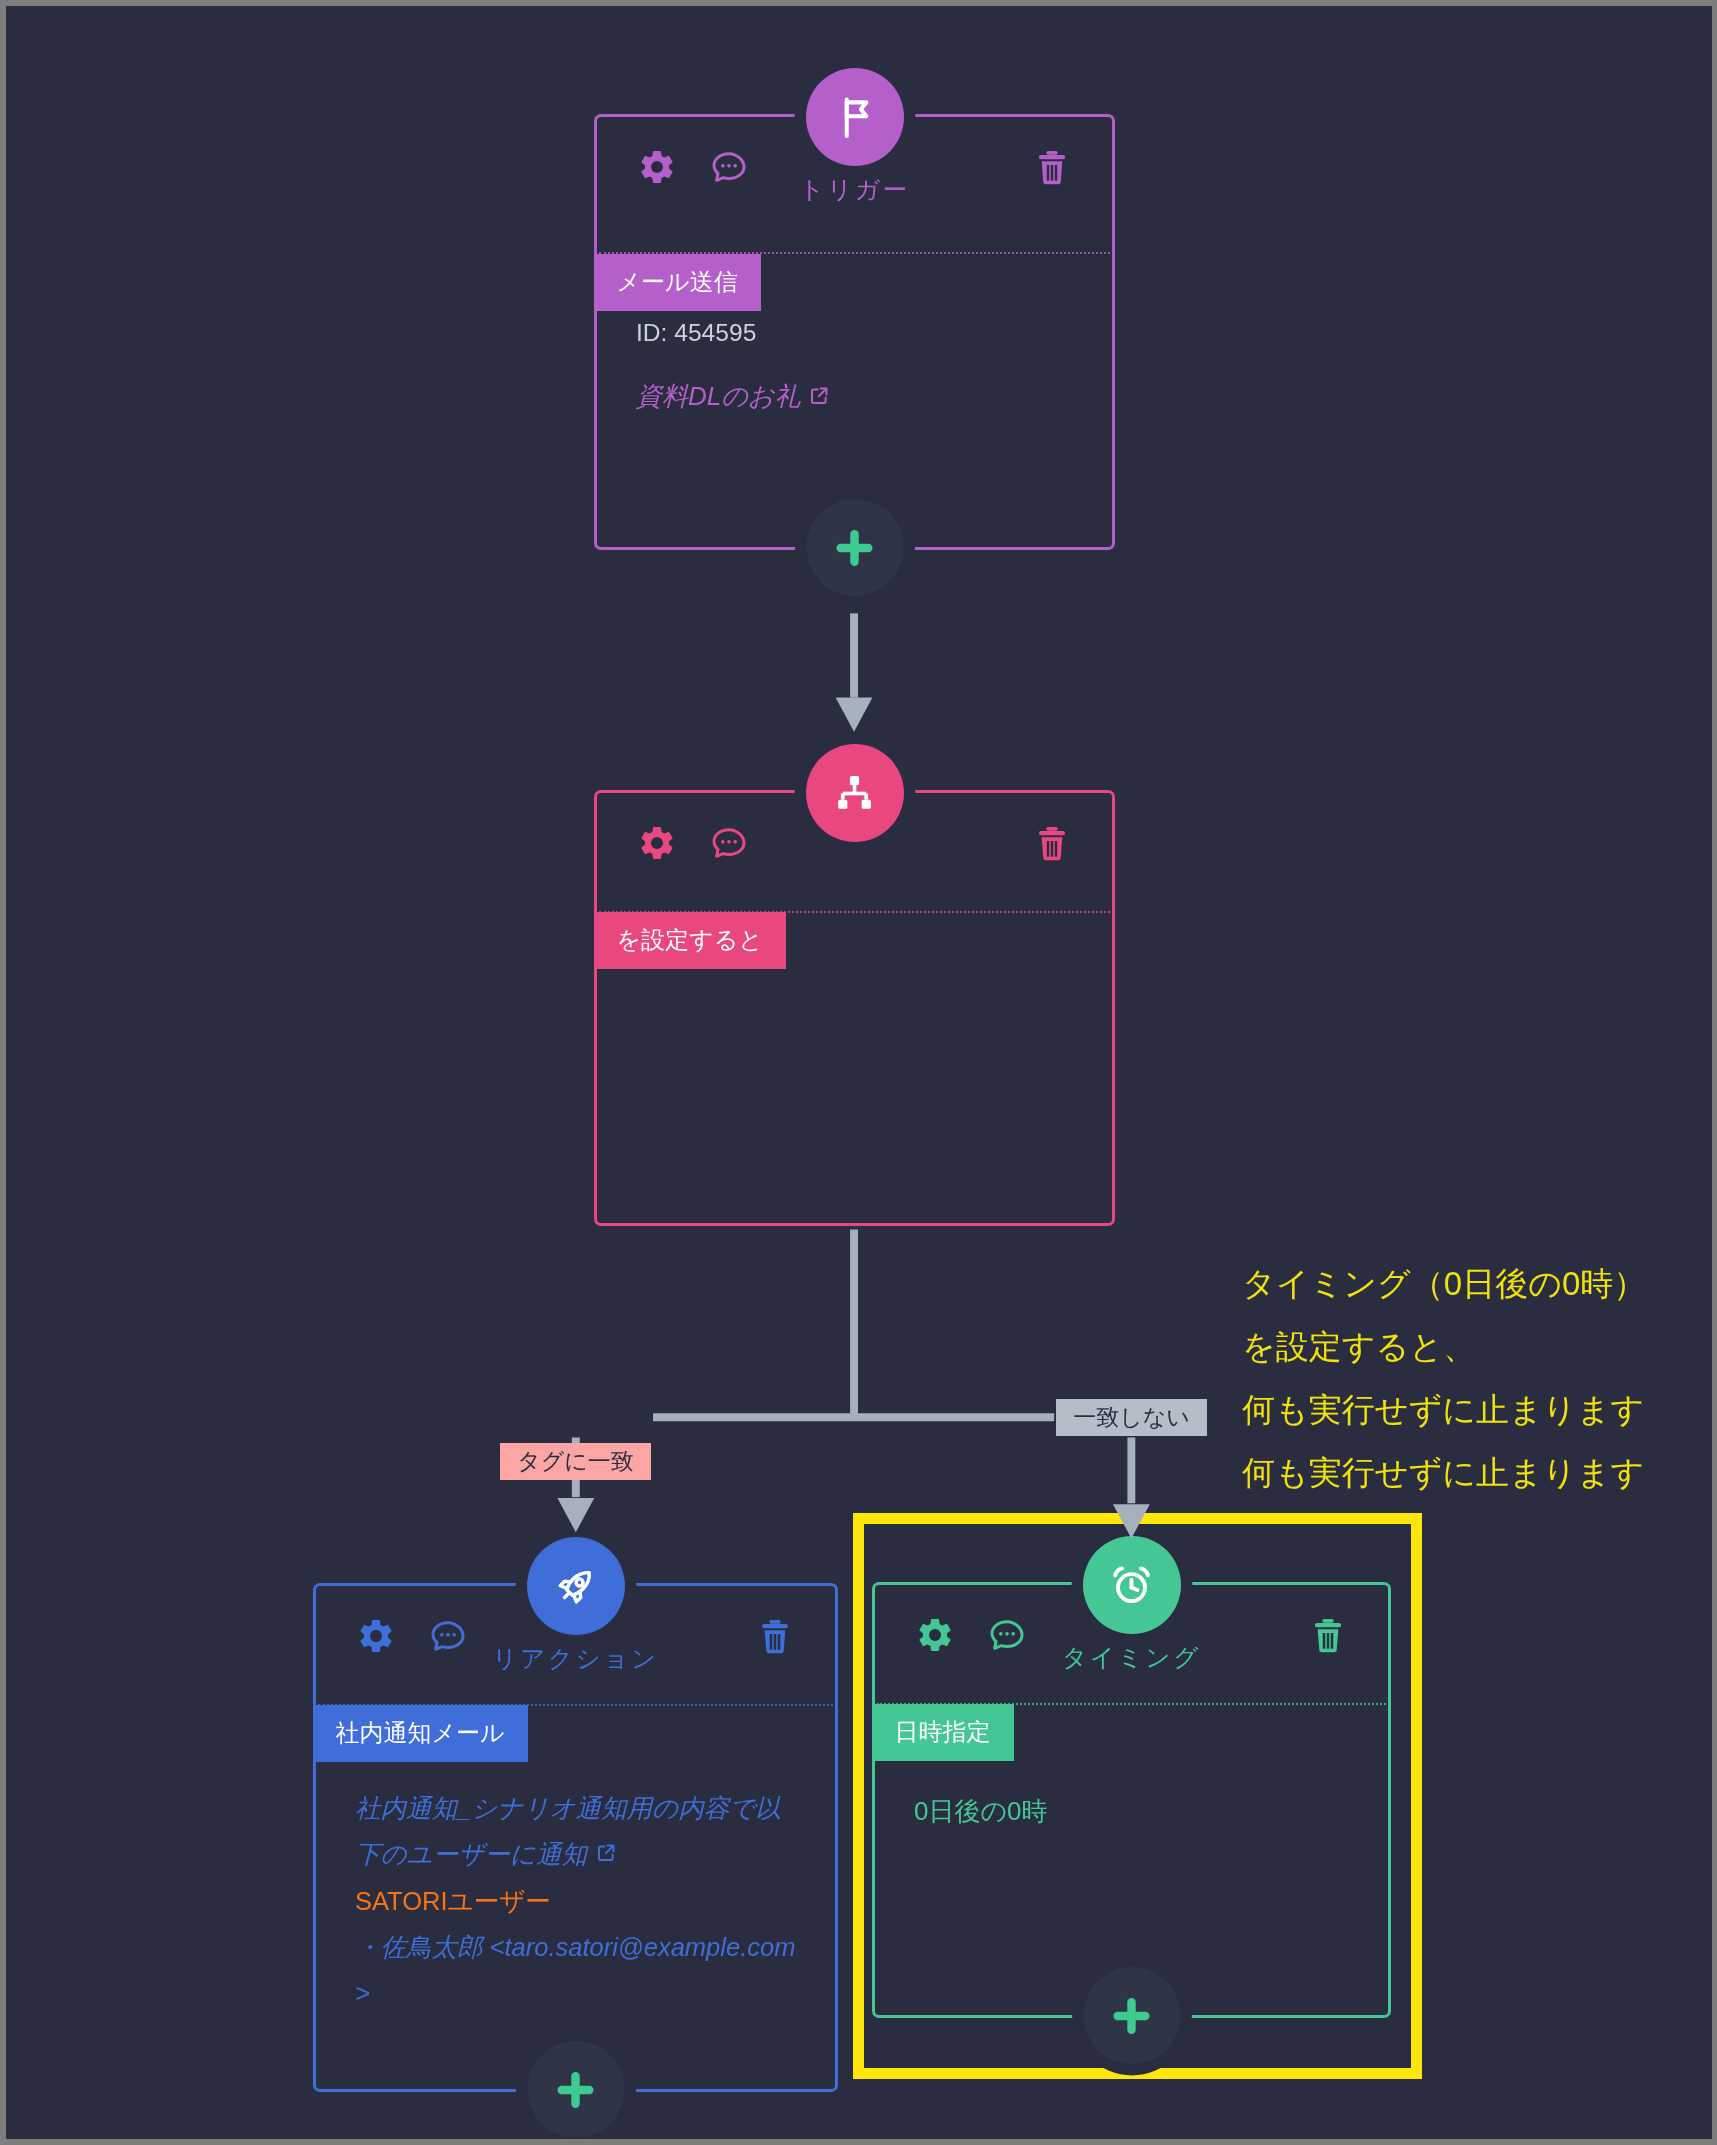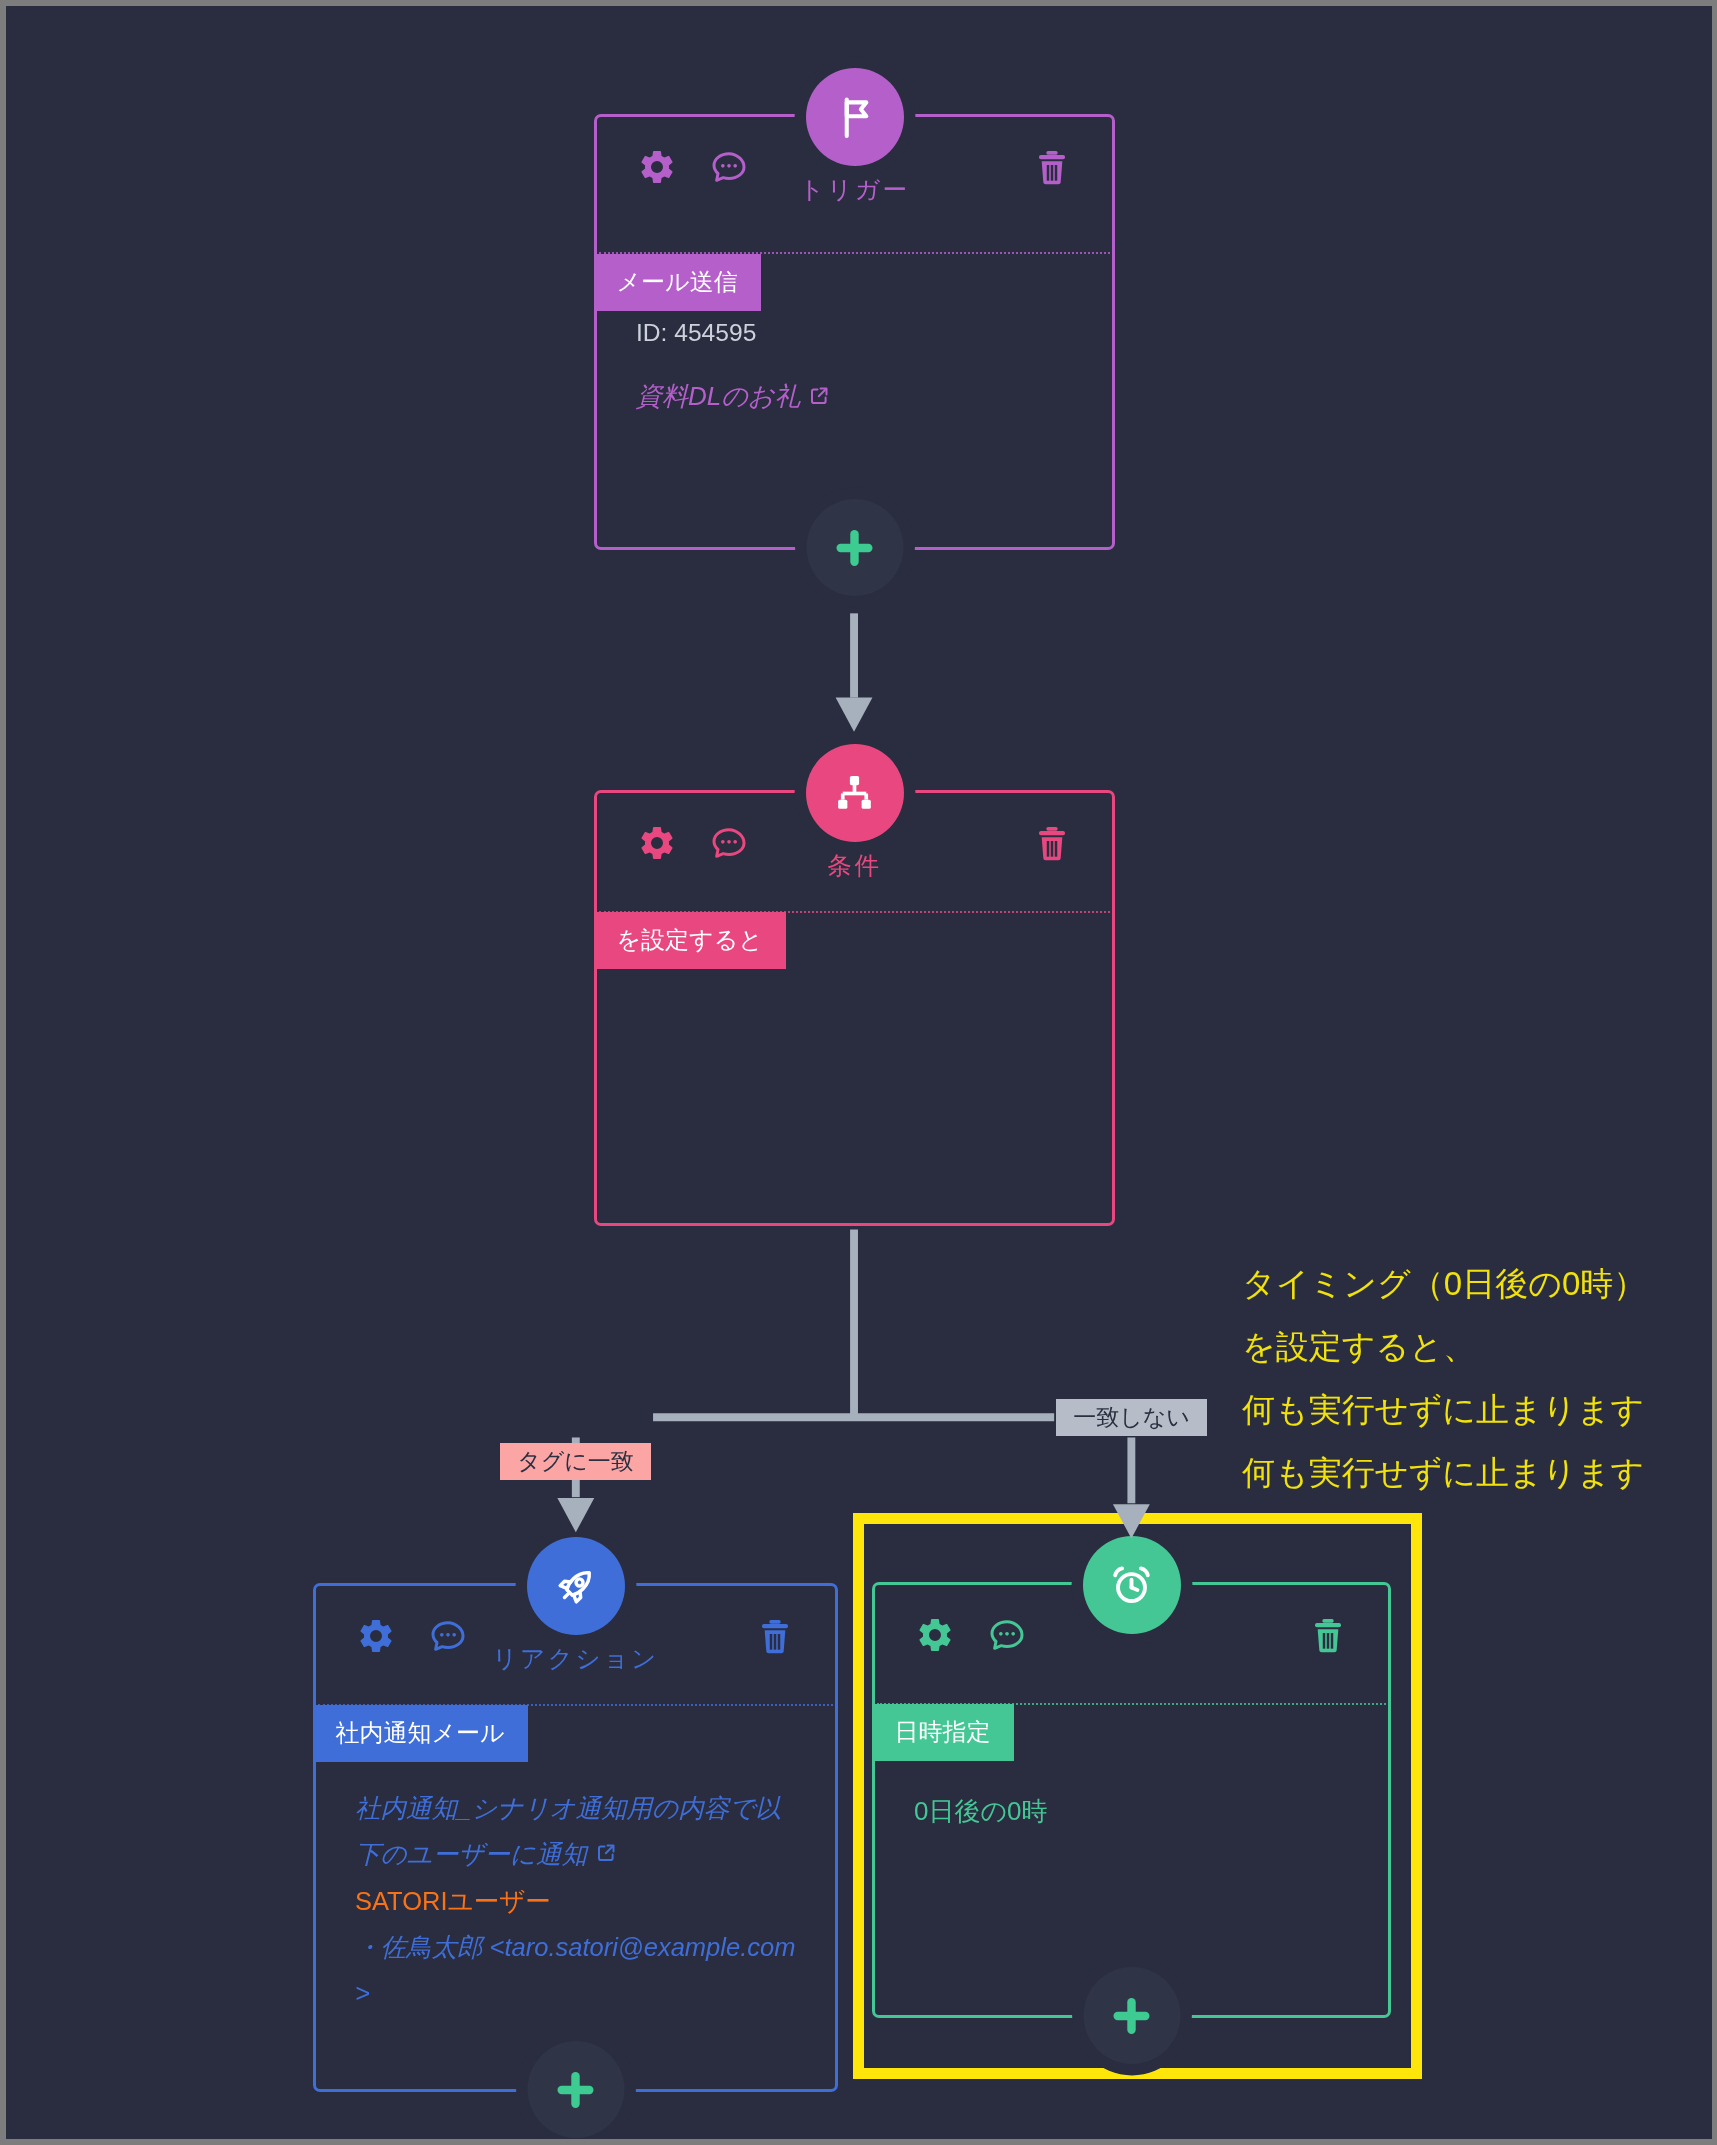--- a/index.html
+++ b/index.html
@@ -176,21 +176,20 @@
               <path d="M5.8 8.6h12.4L17.2 21.2c-.06.7-.65 1.2-1.35 1.2H8.15c-.7 0-1.29-.5-1.35-1.2z"></path>
             </g>
             <g stroke="#292d3f" stroke-width="1.5" fill="none">
               <path d="M9.6 10.8v9.4"></path>
               <path d="M12 10.8v9.4"></path>
               <path d="M14.4 10.8v9.4"></path>
             </g>
           </svg>
         </span>
     </div>
-    <div class="type-label">条件</div>
     <div class="sep" style="top:118px;"></div>
     <div class="badge" style="top:119px;">を設定すると</div>
   </div>
 
   <div class="node" style="left: 307px; top: 1577px; width: 525px; height: 509px; --ac: #3f6ed9;">
     <div class="node-circle">
       <svg viewBox="0 0 24 24">
           <g transform="rotate(45 12 12)" fill="none" stroke="#fff" stroke-width="1.7" stroke-linejoin="round" stroke-linecap="round">
             <path d="M12 2.5c2.3 1.9 3.4 4.6 3.4 7.6 0 2.2-.6 4.4-1.5 6H10.1c-.9-1.6-1.5-3.8-1.5-6 0-3 1.1-5.7 3.4-7.6z"></path>
             <circle cx="12" cy="9.2" r="1.7"></circle>
@@ -283,20 +282,21 @@
               <path d="M5.8 8.6h12.4L17.2 21.2c-.06.7-.65 1.2-1.35 1.2H8.15c-.7 0-1.29-.5-1.35-1.2z"></path>
             </g>
             <g stroke="#292d3f" stroke-width="1.5" fill="none">
               <path d="M9.6 10.8v9.4"></path>
               <path d="M12 10.8v9.4"></path>
               <path d="M14.4 10.8v9.4"></path>
             </g>
           </svg>
         </span>
     </div>
+    <div class="type-label">タイミング</div>
     <div class="sep" style="top:118px;"></div>
     <div class="badge" style="top:119px;">日時指定</div>
     <div class="body" style="top:209px;">
       <div class="greenline">0日後の0時</div>
     </div>
     <div class="plus">
         <svg viewBox="0 0 24 24" fill="none" stroke="currentColor" stroke-width="4.4" stroke-linecap="round" style="color: rgb(62, 203, 146);">
           <path d="M12 4.8V19.2"></path>
           <path d="M4.8 12H19.2"></path>
         </svg>

